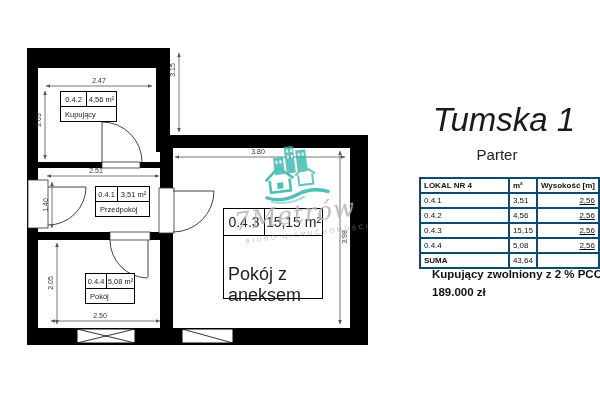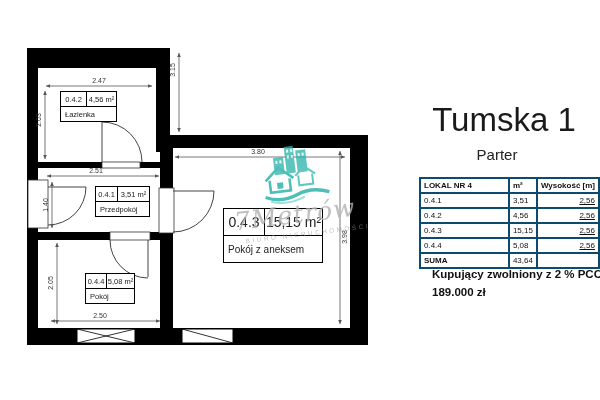--- a/index.html
+++ b/index.html
@@ -19,41 +19,41 @@
   }
   .roombox .row1{display:flex;border-bottom:1px solid #000;}
   .roombox .cell-id{border-right:1px solid #000;display:flex;align-items:center;justify-content:center;box-sizing:border-box;}
   .roombox .cell-area{display:flex;align-items:center;justify-content:center;flex:1;}
   .roombox .row2{display:flex;align-items:center;padding-left:4px;}
   .rb-small{font-size:7.5px;}
   .rb-small .row1{height:14px;}
   .rb-small .row2{height:14px;}
   .rb-big{font-size:14px;}
   .rb-big .row1{height:26px;}
-  .rb-big .row2{height:26px;font-size:10px;}
+  .rb-big .row2{height:26px;font-size:18px;margin-top:36px;}
   
   .watermark{
     position:absolute;left:233px;top:144px;width:140px;height:125px;
     transform:rotate(-7deg);z-index:3;pointer-events:none;
   }
   .wm-logo{display:block;margin-left:33px;opacity:0.85;}
   .wm-brand{
     font-family:"DejaVu Serif",serif;font-style:italic;
     font-size:25px;color:rgba(138,138,138,0.55);
     text-shadow:0 0 1px rgba(255,255,255,0.7);
     white-space:nowrap;margin-top:-3px;letter-spacing:1px;
   }
   .wm-tagline{
     font-size:6.3px;letter-spacing:2.6px;color:rgba(150,150,150,0.62);
     white-space:nowrap;margin-top:2px;margin-left:9px;
   }
   
   .panel-title{
     left:408px;top:101px;width:192px;text-align:center;
-    font-size:33px;color:#1a1a1a;z-index:2;
+    font-size:33px;color:#1a1a1a;z-index:2;font-style:italic;
   }
   .panel-subtitle{
     left:412px;top:146px;width:170px;text-align:center;
     font-size:15px;color:#222;z-index:2;
   }
   .info-table{
     position:absolute;left:419px;top:177px;border-collapse:collapse;
     font-size:8px;color:#111;z-index:2;table-layout:fixed;
   }
   .info-table th,.info-table td{
@@ -146,21 +146,21 @@
     <text class="dim-text" x="258" y="154" text-anchor="middle">3.80</text>
     <text class="dim-text" text-anchor="middle" transform="translate(347,237) rotate(-90)">3.98</text>
   </g>
 </svg>
 
 <div class="roombox rb-small" style="left:60px;top:91px;width:57px;">
   <div class="row1">
     <div class="cell-id" style="width:26px;">0.4.2</div>
     <div class="cell-area">4,56 m²</div>
   </div>
-  <div class="row2">Łazienka</div>
+  <div class="row2">Kupujący</div>
 </div>
 
 <div class="roombox rb-small" style="left:95px;top:186px;width:55px;">
   <div class="row1">
     <div class="cell-id" style="width:22px;">0.4.1</div>
     <div class="cell-area">3,51 m²</div>
   </div>
   <div class="row2">Przedpokój</div>
 </div>
 

